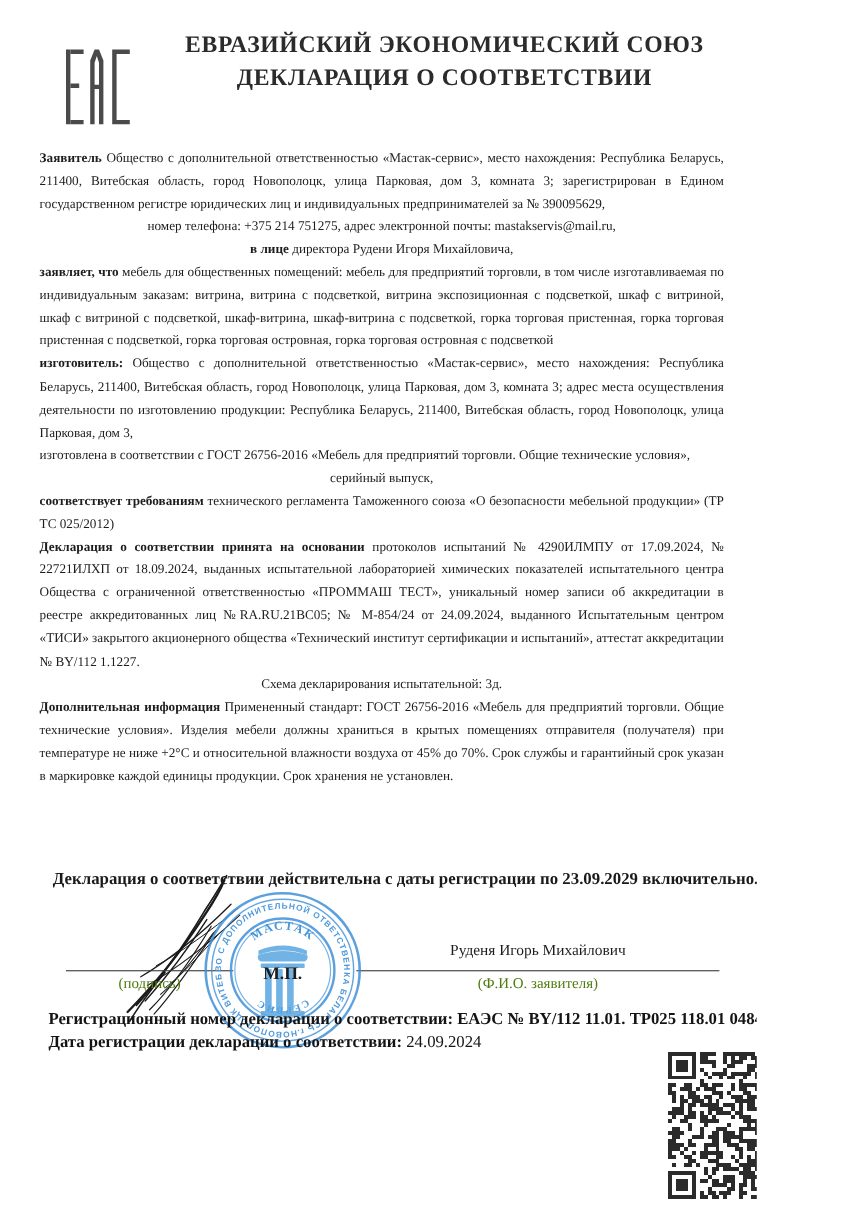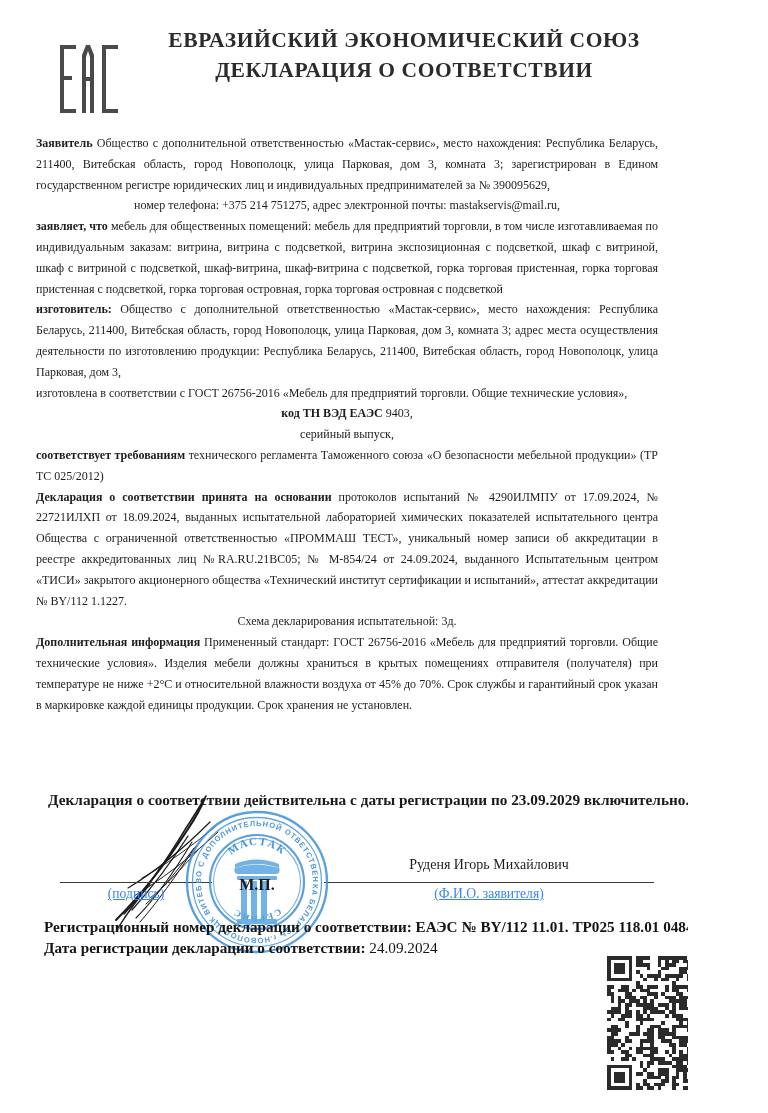--- a/index.html
+++ b/index.html
@@ -96,23 +96,22 @@
     top: 42px;
     height: 0;
     border-top: 1px solid #3a3a3a;
   }
   .sig-line.left  { left: 24px;  width: 152px; }
   .sig-line.right { left: 288px; width: 330px; }
 
   .sig-caption {
     position: absolute;
     font-size: 13.6px;
-    color: #3b82f6;
+    color: #4d7c0f;
     text-align: center;
-    text-decoration: underline;
   }
   .sig-caption.left  { left: 24px;  width: 152px; top: 46px; }
   .sig-caption.right { left: 288px; width: 330px; top: 46px; }
 
   .sig-name {
     position: absolute;
     left: 288px;
     width: 330px;
     top: 17px;
     text-align: center;
@@ -195,28 +194,28 @@
       <div class="title-line-2">ДЕКЛАРАЦИЯ О СООТВЕТСТВИИ</div>
     </div>
   </div>
 
   <div class="body-wrap">
 
     <p class="para"><b>Заявитель</b><span> Общество с дополнительной ответственностью «Мастак-сервис», место нахождения: Республика Беларусь, 211400, Витебская область, город Новополоцк, улица Парковая, дом 3, комната 3; зарегистрирован в Едином государственном регистре юридических лиц и индивидуальных предпринимателей за № 390095629,</span></p>
 
     <p class="para nojust">номер телефона: +375 214 751275, адрес электронной почты: mastakservis@mail.ru,</p>
 
+    <p class="para nojust"><b>в лице</b><span> директора Рудени Игоря Михайловича,</span></p>
 
     <p class="para"><b>заявляет, что</b><span> мебель для общественных помещений: мебель для предприятий торговли, в том числе изготавливаемая по индивидуальным заказам: витрина, витрина с подсветкой, витрина экспозиционная с подсветкой, шкаф с витриной, шкаф с витриной с подсветкой, шкаф-витрина, шкаф-витрина с подсветкой, горка торговая пристенная, горка торговая пристенная с подсветкой, горка торговая островная, горка торговая островная с подсветкой</span></p>
 
     <p class="para"><b>изготовитель:</b><span> Общество с дополнительной ответственностью «Мастак-сервис», место нахождения: Республика Беларусь, 211400, Витебская область, город Новополоцк, улица Парковая, дом 3, комната 3; адрес места осуществления деятельности по изготовлению продукции: Республика Беларусь, 211400, Витебская область, город Новополоцк, улица Парковая, дом 3,</span></p>
 
     <p class="para">изготовлена в соответствии с ГОСТ 26756-2016 «Мебель для предприятий торговли. Общие технические условия»,</p>
 
-    <p class="para nojust"><b>код ТН ВЭД ЕАЭС</b><span> 9403,</span></p>
 
     <p class="para nojust">серийный выпуск,</p>
 
     <p class="para"><b>соответствует требованиям</b><span> технического регламента Таможенного союза «О безопасности мебельной продукции» (ТР ТС 025/2012)</span></p>
 
     <p class="para"><b>Декларация о соответствии принята на основании</b><span> протоколов испытаний № 4290ИЛМПУ от 17.09.2024, № 22721ИЛХП от 18.09.2024, выданных испытательной лабораторией химических показателей испытательного центра Общества с ограниченной ответственностью «ПРОММАШ ТЕСТ», уникальный номер записи об аккредитации в реестре аккредитованных лиц №RA.RU.21ВС05; № М-854/24 от 24.09.2024, выданного Испытательным центром «ТИСИ» закрытого акционерного общества «Технический институт сертификации и испытаний», аттестат аккредитации № BY/112 1.1227.</span></p>
 
     <p class="para nojust">Схема декларирования испытательной: 3д.</p>
 
     <p class="para"><b>Дополнительная информация</b><span> Примененный стандарт: ГОСТ 26756-2016 «Мебель для предприятий торговли. Общие технические условия». Изделия мебели должны храниться в крытых помещениях отправителя (получателя) при температуре не ниже +2°С и относительной влажности воздуха от 45% до 70%. Срок службы и гарантийный срок указан в маркировке каждой единицы продукции. Срок хранения не установлен.</span></p>

